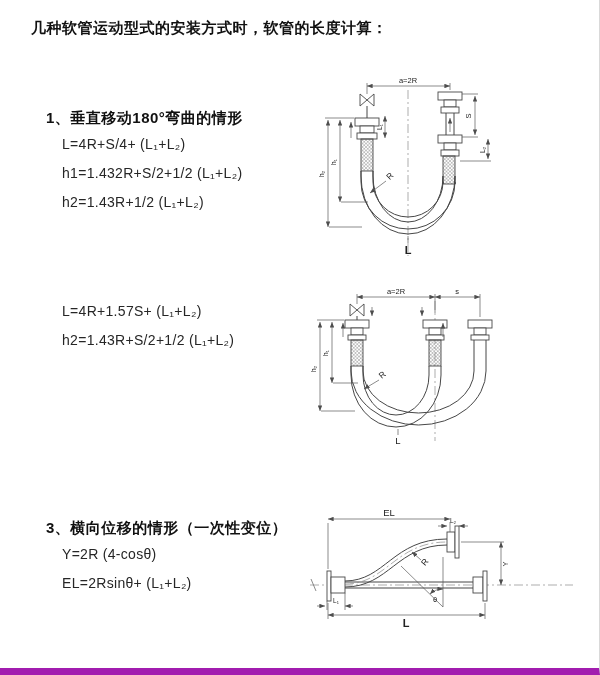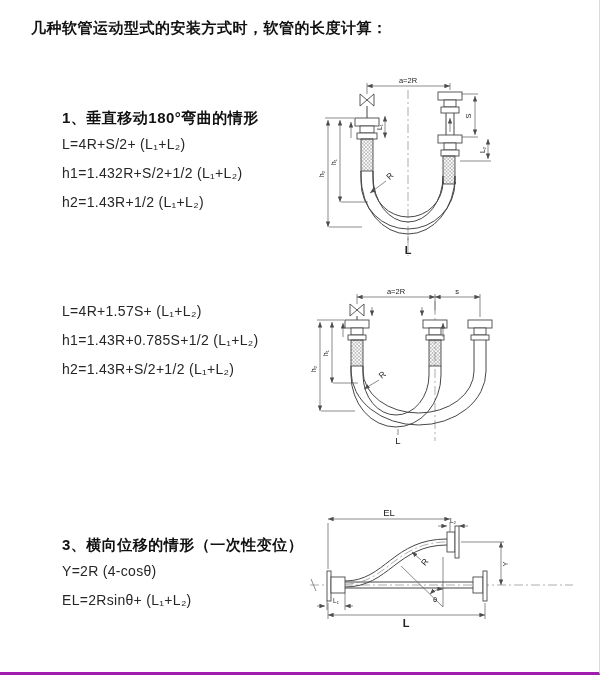--- a/index.html
+++ b/index.html
@@ -4,36 +4,36 @@
 <style>
   html,body{margin:0;padding:0;}
   body{
     width:600px;height:675px;position:relative;overflow:hidden;
     background:#ffffff;
     font-family:"Liberation Sans","DejaVu Sans",sans-serif;
     color:#1e1e1e;
   }
   .page{
     position:absolute;inset:0;background:#fff;
-    border-right:1px solid #d9d9d9;border-bottom:3px solid #a21caf;
+    border-right:1px solid #d9d9d9;border-bottom:7px solid #a21caf;
   }
   .title{
     position:absolute;left:31px;top:19px;
     font-size:15px;font-weight:700;letter-spacing:.5px;color:#111;
   }
   .sec{position:absolute;left:46px;}
   .sec-heading{
     font-size:15px;font-weight:700;letter-spacing:.5px;color:#111;
-    margin:0 0 7px 16px;
+    margin:0 0 7px 0;
   }
   .formula{
     margin:0 0 10px 16px;font-size:14px;letter-spacing:.3px;color:#262626;
     line-height:19px;white-space:nowrap;
   }
-  #sec1{top:109px;} #sec2{top:302px;} #sec3{top:536px;}
+  #sec1{top:109px;} #sec2{top:302px;} #sec3{top:519px;}
   .diag{position:absolute;}
   #svg1{left:310px;top:70px;}
   #svg2{left:310px;top:283px;}
   #svg3{left:305px;top:503px;}
   
   .dim{stroke:#5a5a5a;stroke-width:.7;fill:none;}
   .hose{stroke:#474747;stroke-width:1;fill:none;}
   .fit{fill:#ffffff;stroke:#474747;stroke-width:.9;}
   .braid{stroke:#474747;stroke-width:.9;}
   .cl{stroke:#8a8a8a;stroke-width:.7;fill:none;stroke-dasharray:9 3 2 3;}
@@ -45,28 +45,27 @@
 </style>
 </head>
 <body>
 
 <div class="page">
 
   <div class="title">几种软管运动型式的安装方式时，软管的长度计算：</div>
 
   <div class="sec" id="sec1">
     <div class="sec-heading">1、垂直移动180°弯曲的情形</div>
-    <div class="formula">L=4R+S/2+ (L₁+L₂)</div>
+    <div class="formula">L=4R+S/4+ (L₁+L₂)</div>
     <div class="formula">h1=1.432R+S/2+1/2 (L₁+L₂)</div>
     <div class="formula">h2=1.43R+1/2 (L₁+L₂)</div>
   </div>
 
   <div class="sec" id="sec2">
     <div class="formula">L=4R+1.57S+ (L₁+L₂)</div>
-    <div class="formula">h1=1.43R+0.785S+1/2 (L₁+L₂)</div>
     <div class="formula">h2=1.43R+S/2+1/2 (L₁+L₂)</div>
   </div>
 
   <div class="sec" id="sec3">
     <div class="sec-heading">3、横向位移的情形（一次性变位）</div>
     <div class="formula">Y=2R (4-cosθ)</div>
     <div class="formula">EL=2Rsinθ+ (L₁+L₂)</div>
   </div>
 
   <svg id="svg1" class="diag" width="260" height="195" viewBox="0 0 260 195">

